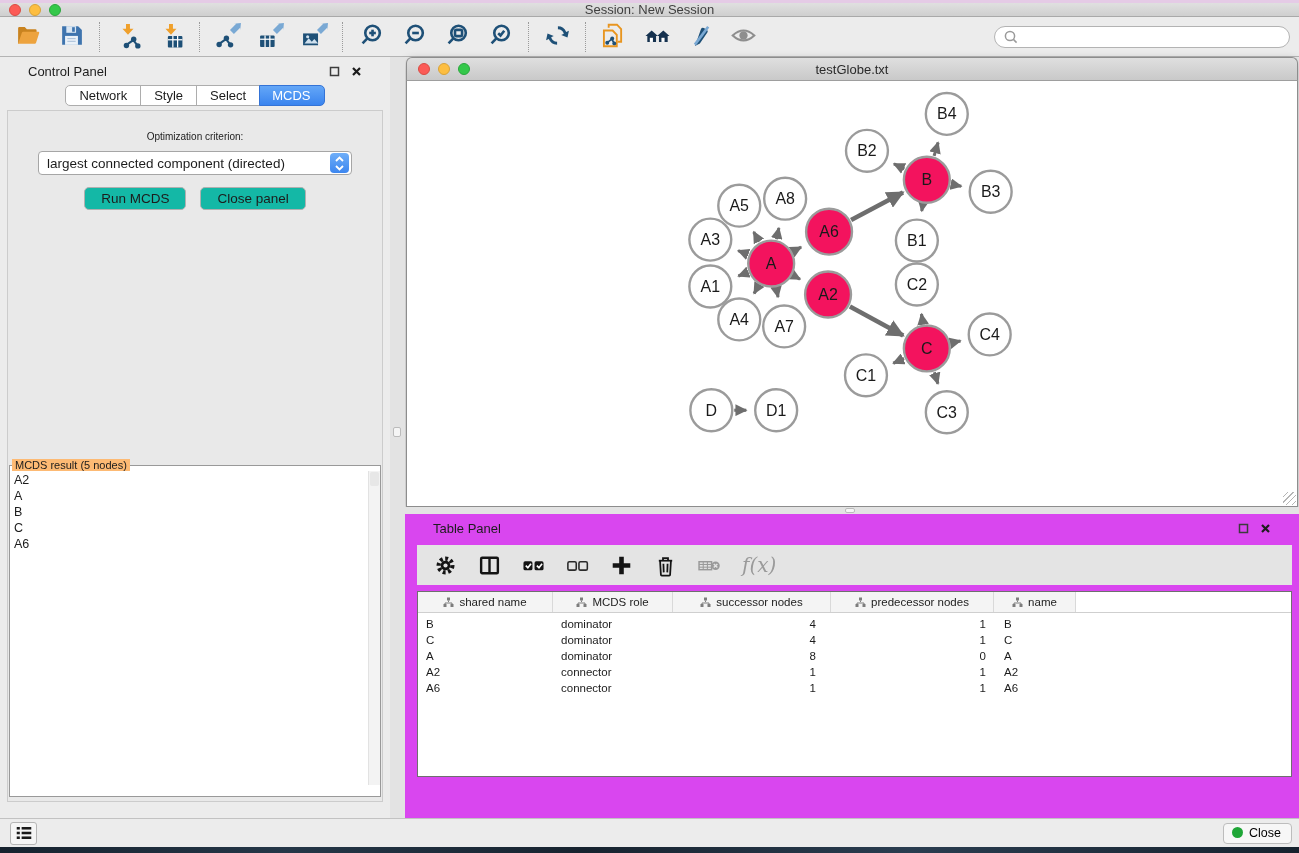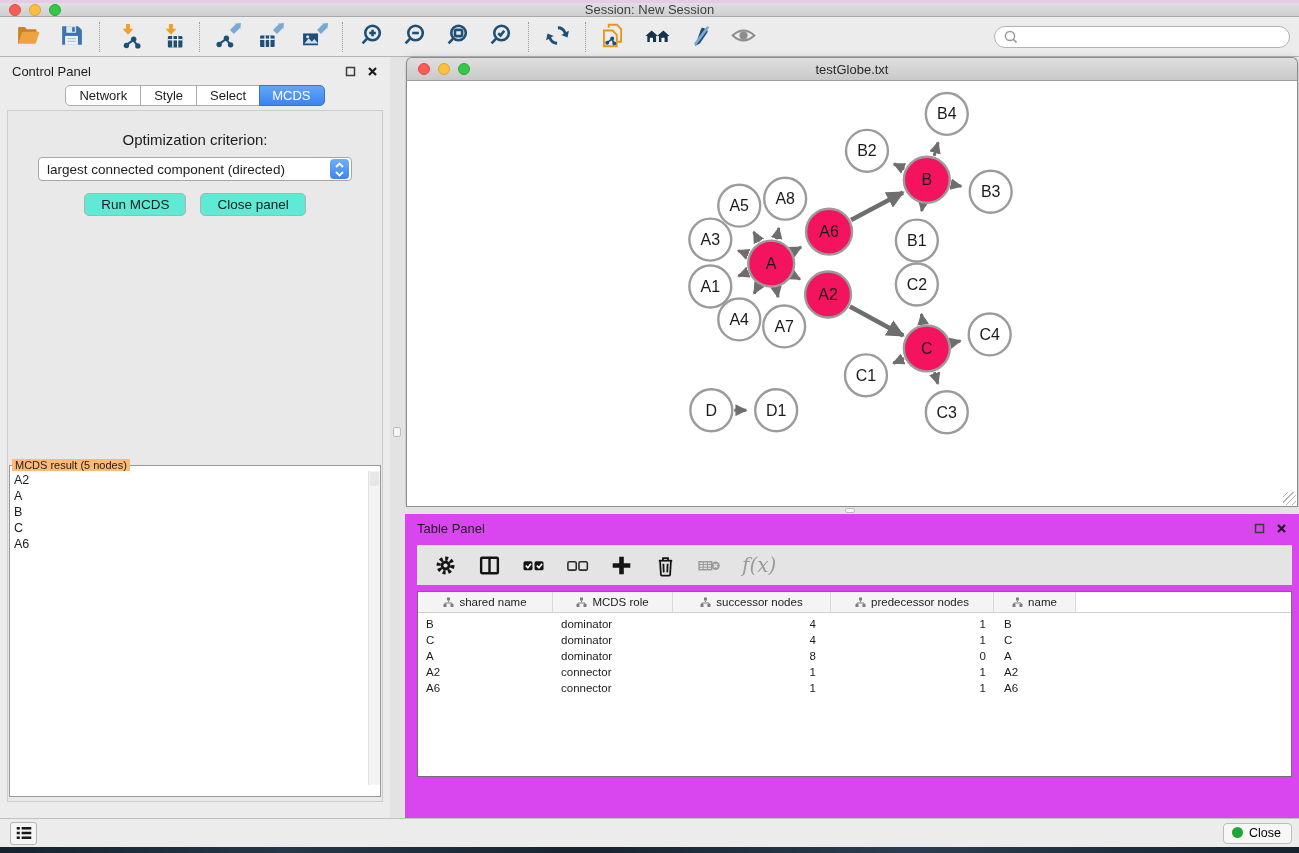--- a/index.html
+++ b/index.html
@@ -42,41 +42,41 @@
     border:1px solid #b3b3b3; border-radius:11px; background:#fff;
     display:flex; align-items:center; padding:0 8px; gap:4px;
   }
   .search input { border:none; outline:none; flex:1; font-size:12px; background:transparent; font-family:"Liberation Sans",sans-serif; }
 
   
   .main { flex:1; display:flex; min-height:0; }
 
   
   .control-panel { width:390px; display:flex; flex-direction:column; background:#ececec; }
-  .panel-head { height:28px; display:flex; align-items:center; padding:0 12px; }
+  .panel-head { height:28px; display:flex; align-items:center; padding:0 28px; }
   .panel-head .p-title { font-size:13px; color:#1d1d1d; }
   .panel-head .p-icons { margin-left:auto; display:flex; align-items:center; gap:11px; }
   .panel-head .p-icons svg { display:block; }
   .seg-tabs { display:flex; justify-content:center; margin-bottom:4px; }
   .seg { background:#fff; border:1px solid #adadad; margin-left:-1px; padding:2px 13px;
     font-size:13px; color:#1c1c1c; }
   .seg:first-child { border-radius:5px 0 0 5px; margin-left:0; }
   .seg:last-child { border-radius:0 5px 5px 0;padding-left:12px; }
   .seg.sel { background:linear-gradient(#64a7f7,#3a84ef); border-color:#3473d6; color:#fff; }
   .cp-body { flex:1; margin:0 7px 16px 7px; background:#e9e9e9; border:1px solid #cccccc;
     display:flex; flex-direction:column; align-items:center; min-height:0; }
-  .opt-label { margin-top:20px; font-size:15px; }
+  .opt-label { margin-top:20px; font-size:10px; }
   .combo { margin-top:9px; width:314px; height:24px; background:#fff; border:1px solid #a6a6a6;
     border-radius:4px; display:flex; align-items:center; position:relative; }
   .combo .combo-text { font-size:13.5px; padding-left:8px; flex:1; white-space:nowrap; overflow:hidden; }
   .combo .stepper { width:19px; height:20px; margin-right:2px; border-radius:4px;
     background:linear-gradient(#6eaef8,#3c86ef); display:flex; flex-direction:column;
     align-items:center; justify-content:center; gap:1px; }
   .btn-row { margin-top:12px; display:flex; gap:14px; }
-  .mac-btn { background:#5eead4; border:1px solid #b0b0b0; border-radius:5px; padding:3px 16px;
+  .mac-btn { background:#14b8a6; border:1px solid #b0b0b0; border-radius:5px; padding:3px 16px;
     font-size:13.5px; font-family:"Liberation Sans",sans-serif; color:#1c1c1c; }
   fieldset.mcds-box { margin-top:auto; width:372px; height:338px; border:1px solid #999;
     margin-bottom:4px; position:relative; background:#fff; }
   fieldset.mcds-box legend { font-size:11px; padding:0 3px; margin-left:2px; background:#fdba74; }
   .mcds-wrap { display:flex; height:314px; }
   .mcds-list { flex:1; background:#fff; overflow:hidden; padding-top:1px; }
   .mcds-item { font-size:12.5px; line-height:16px; padding-left:4px; }
   .mcds-scroll { width:12px; background:#f3f3f3; border-left:1px solid #e2e2e2; position:relative; }
   .mcds-thumb { position:absolute; top:1px; left:1px; right:1px; height:14px; background:#e7e7e7; border-radius:2px; }
 

